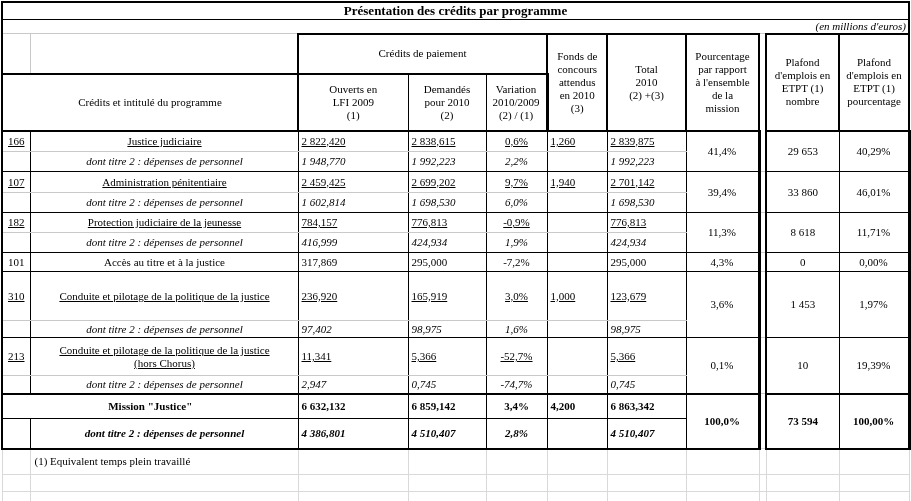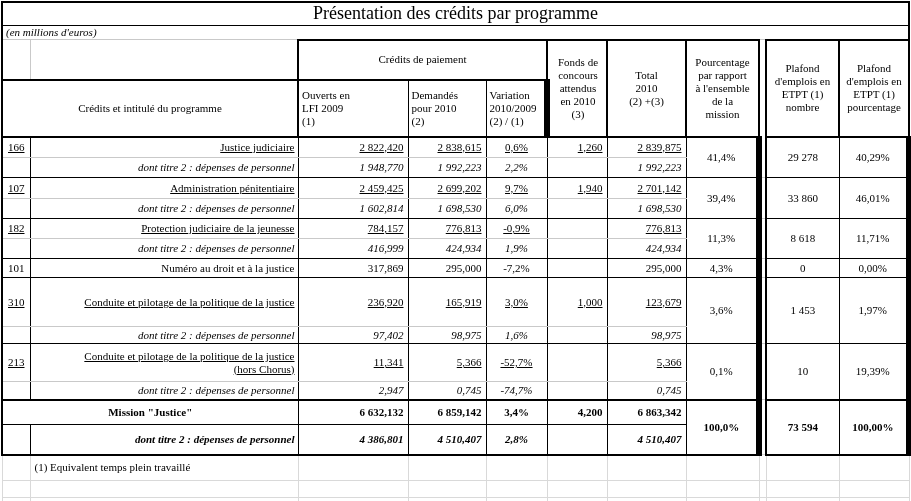--- a/index.html
+++ b/index.html
@@ -3,41 +3,41 @@
 <meta charset="utf-8">
 <style>
   html,body{margin:0;padding:0;background:#fff;}
   body{font-family:"Liberation Serif","DejaVu Serif",serif;color:#000;width:911px;height:501px;overflow:hidden;}
   table.sheet{border-collapse:collapse;table-layout:fixed;width:909px;margin:1px 0 0 1px;}
   td{padding:0 3px;font-size:11px;vertical-align:middle;overflow:hidden;line-height:1.2;}
 
   
   td.data{border:1px solid #000;}
   td.box{border:2px solid #000;text-align:center;}
-  td.hc{border:1px solid #000;border-top:2px solid #000;border-bottom:2px solid #000;text-align:left;}
+  td.hc{border:1px solid #000;border-top:2px solid #000;border-bottom:2px solid #000;text-align:center;}
   td.lg{border:1px solid #d9d9d9;}
   td.gap{border-style:none;}
   .pre{white-space:pre-line;line-height:1.18;}
 
   
   td.blt{border-bottom:1px solid #c9c9c9;text-decoration:underline;}
   td.gapb{border-bottom:1px solid #c9c9c9;}
   td.ol{border-left:2px solid #000;}
-  td.or{border-right:6px solid #000000;}
+  td.or{border-right:3px solid #000000;}
   td.ot{border-top:2px solid #000;}
   td.ob{border-bottom:2px solid #000;}
   td.ltt{border-top:1px solid #c9c9c9;}
   td.ltr{border-right:1px solid #c9c9c9;}
 
-  td.title-cell{border:2px solid #000;border-bottom:1px solid #000;text-align:center;font-weight:normal;font-size:18px;}
-  td.sub-cell{border-left:2px solid #000;border-right:2px solid #000;border-bottom:1px solid #c9c9c9;font-style:italic;padding-right:9px;}
-
-  .num{text-align:right;padding-right:4px;}
+  td.title-cell{border:2px solid #000;border-bottom:1px solid #000;text-align:center;font-weight:bold;font-size:13px;}
+  td.sub-cell{border-left:2px solid #000;border-right:2px solid #000;border-bottom:1px solid #c9c9c9;text-align:right;font-style:italic;padding-right:2px;}
+
+  .num{text-align:left;padding-right:4px;}
   .ctr{text-align:center;}
-  .name{padding-left:4px;text-align:right;}
+  .name{padding-left:4px;text-align:center;}
   tr.dont td{font-style:italic;}
   tr.mission td{font-weight:bold;}
   tr.mdont td{font-weight:bold;font-style:italic;}
   td.note{text-align:left;padding-left:4px;}
 </style>
 </head>
 <body>
 
 <table class="sheet">
   <colgroup>
@@ -107,21 +107,21 @@
   <tr style="height:21px">
     <td class="data ctr ol blt">166</td>
     <td class="data name blt">Justice judiciaire</td>
     <td class="data num blt">2 822,420</td>
     <td class="data num blt">2 838,615</td>
     <td class="data ctr blt">0,6%</td>
     <td class="data num blt">1,260</td>
     <td class="data num blt">2 839,875</td>
     <td rowspan="2" class="data ctr or">41,4%</td>
     <td rowspan="2" class="gap gapb"></td>
-    <td rowspan="2" class="data ctr ol">29 278</td>
+    <td rowspan="2" class="data ctr ol">29 653</td>
     <td rowspan="2" class="data ctr or">40,29%</td>
   </tr>
   <tr style="height:20px" class="dont">
     <td class="data ol"></td>
     <td class="data name">dont titre 2 : dépenses de personnel</td>
     <td class="data num">1 948,770</td>
     <td class="data num">1 992,223</td>
     <td class="data ctr">2,2%</td>
     <td class="data"></td>
     <td class="data num">1 992,223</td>
@@ -168,21 +168,21 @@
     <td class="data name">dont titre 2 : dépenses de personnel</td>
     <td class="data num">416,999</td>
     <td class="data num">424,934</td>
     <td class="data ctr">1,9%</td>
     <td class="data"></td>
     <td class="data num">424,934</td>
   </tr>
 
   <tr style="height:19px">
     <td class="data ctr ol">101</td>
-    <td class="data name">Numéro au droit et à la justice</td>
+    <td class="data name">Accès au titre et à la justice</td>
     <td class="data num">317,869</td>
     <td class="data num">295,000</td>
     <td class="data ctr">-7,2%</td>
     <td class="data"></td>
     <td class="data num">295,000</td>
     <td class="data ctr or">4,3%</td>
     <td class="gap gapb"></td>
     <td class="data ctr ol">0</td>
     <td class="data ctr or">0,00%</td>
   </tr>

